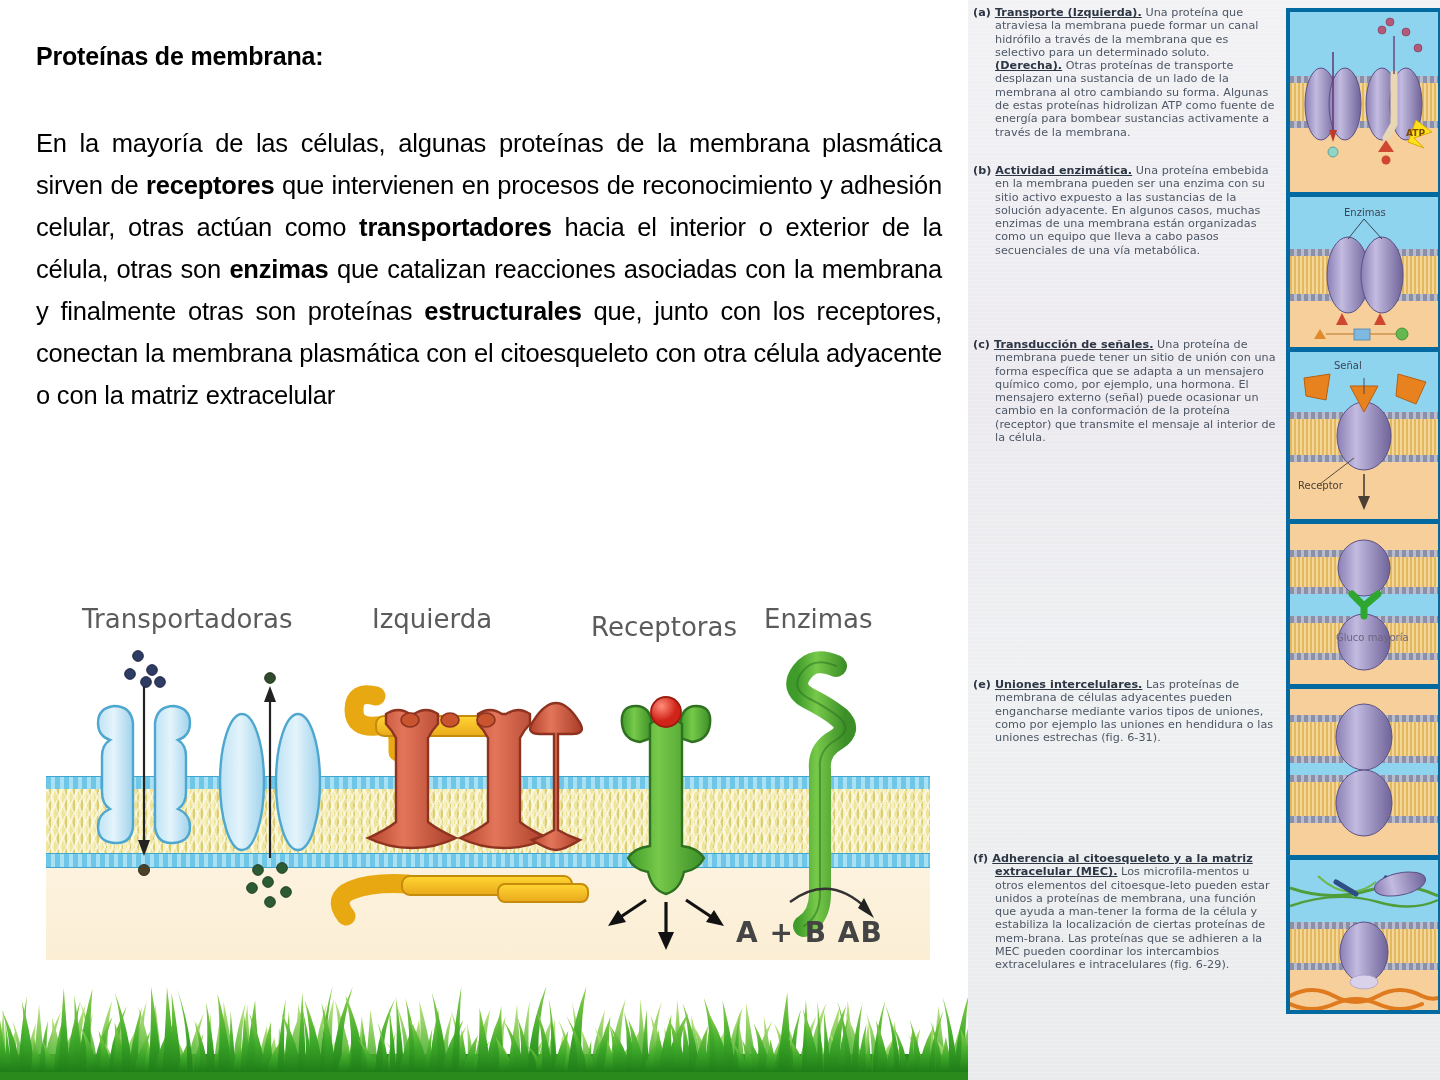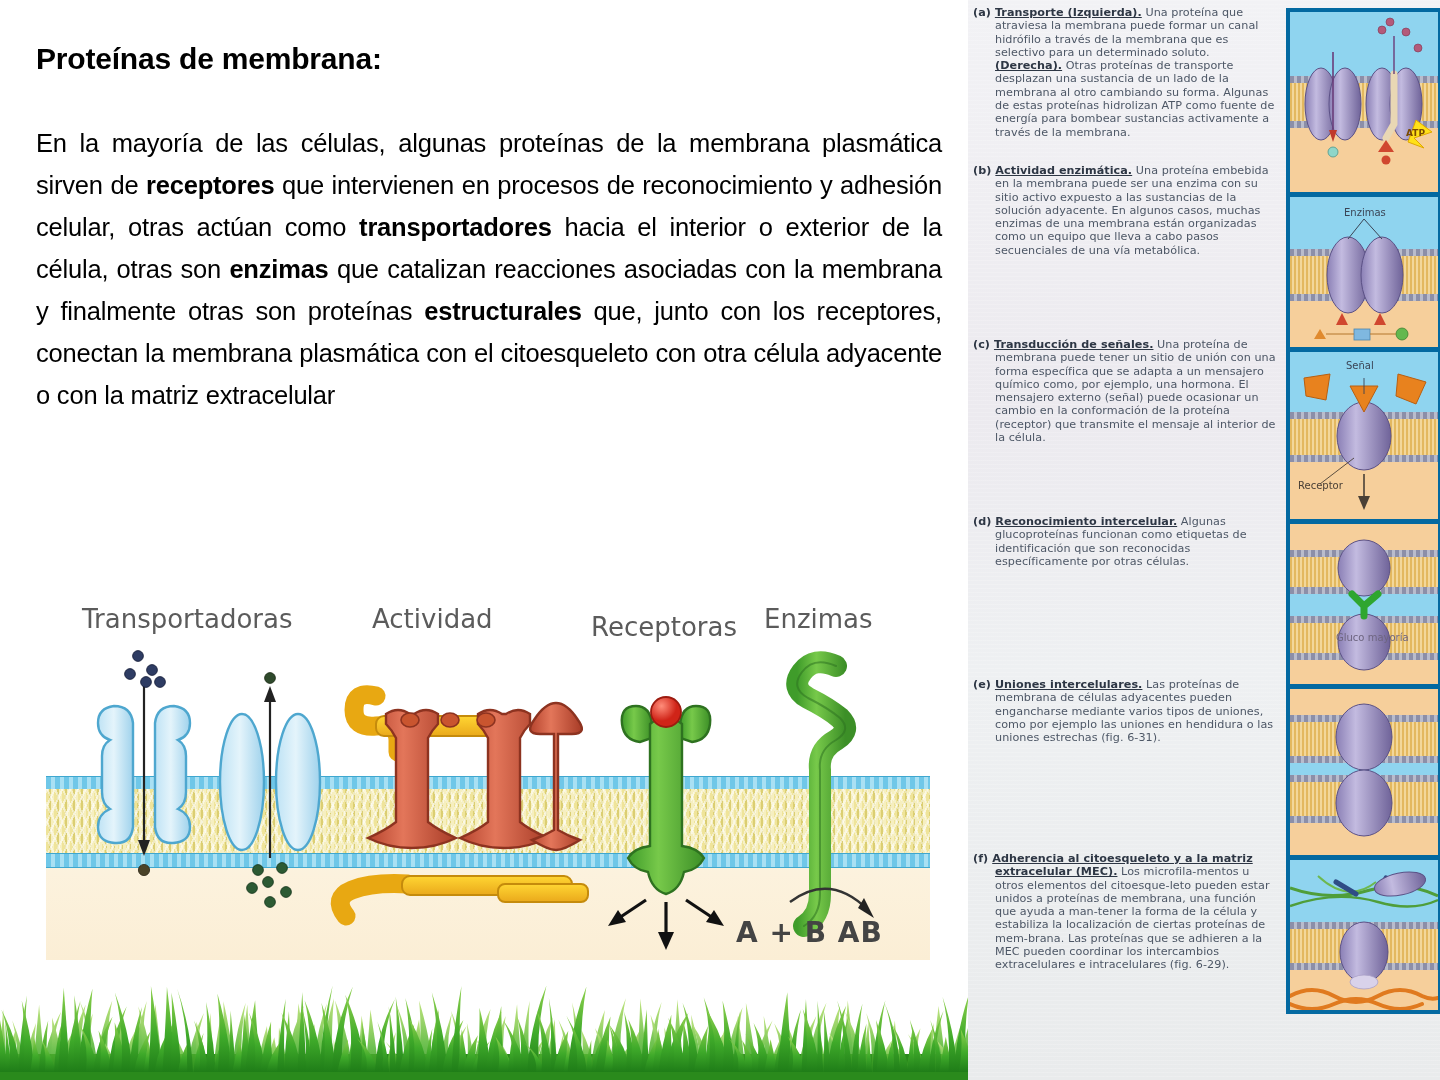--- a/index.html
+++ b/index.html
@@ -28,21 +28,21 @@
     left: 0; top: 0;
     width: 968px;
     height: 1080px;
     background: #ffffff;
     overflow: hidden;
   }
   .slide-title {
     position: absolute;
     left: 36px;
     top: 42px;
-    font-size: 30px;
+    font-size: 25px;
     font-weight: bold;
     color: #000000;
     letter-spacing: -0.2px;
   }
   .body-text {
     position: absolute;
     left: 36px;
     top: 122px;
     width: 906px;
     font-size: 25.5px;
@@ -292,21 +292,21 @@
   <div class="left-col">
 
     <div class="slide-title">Proteínas de membrana:</div>
 
     <div class="body-text" id="body-text"><span>En la mayoría de las células, algunas proteínas de la membrana plasmática sirven de </span><b>receptores</b><span> que intervienen en procesos de reconocimiento y adhesión celular,  otras actúan como </span><b>transportadores</b><span> hacia el interior o exterior de la célula, otras son </span><b>enzimas</b><span> que catalizan reacciones asociadas con la membrana y finalmente otras son proteínas </span><b>estructurales</b><span> que, junto con los receptores, conectan la membrana plasmática con el citoesqueleto con otra célula adyacente o con la matriz extracelular</span></div>
 
     <div class="diagram">
 
       <div class="diagram-labels">
         <div class="dlabel l1">Transportadoras</div>
-        <div class="dlabel l2">Actividad</div>
+        <div class="dlabel l2">Izquierda</div>
         <div class="dlabel l3">Receptoras</div>
         <div class="dlabel l4">Enzimas</div>
       </div>
 
       <div class="membrane-stage">
 
         <div class="bilayer">
           <div class="headrow top"></div>
           <div class="tails"></div>
           <div class="headrow bot"></div>
@@ -691,27 +691,24 @@
   </div>
 
   <div class="right-panel">
     <div class="right-paper"></div>
 
     <div class="rtext-col">
       <div class="rblock" id="rb0" style="top:6px;">
           <div class="hang"><span class="tag">(a) </span><span class="lead">Transporte (Izquierda).</span><span> Una proteína que atraviesa la membrana puede formar un canal hidrófilo a través de la membrana que es selectivo para un determinado soluto. </span><span class="lead">(Derecha).</span><span> Otras proteínas de transporte desplazan una sustancia de un lado de la membrana al otro cambiando su forma. Algunas de estas proteínas hidrolizan ATP como fuente de energía para bombear sustancias activamente  a través de la membrana.</span></div>
         </div>
       <div class="rblock" id="rb1" style="top:164px;">
-          <div class="hang"><span class="tag">(b) </span><span class="lead">Actividad enzimática.</span><span> Una proteína embebida en la membrana puede ser una enzima con su sitio activo expuesto a las sustancias de la solución adyacente. En algunos casos, muchas enzimas de una membrana están organizadas como un equipo que lleva a cabo pasos secuenciales de una vía metabólica.</span></div>
+          <div class="hang"><span class="tag">(b) </span><span class="lead">Actividad enzimática.</span><span> Una proteína embebida en la membrana pueden ser una enzima con su sitio activo expuesto a las sustancias de la solución adyacente. En algunos casos, muchas enzimas de una membrana están organizadas como un equipo que lleva a cabo pasos secuenciales de una vía metabólica.</span></div>
         </div>
       <div class="rblock" id="rb2" style="top:338px;">
           <div class="hang"><span class="tag">(c) </span><span class="lead">Transducción de señales.</span><span> Una proteína de membrana puede tener un sitio de unión con una forma específica que se adapta a un mensajero químico como, por ejemplo, una hormona. El mensajero externo (señal) puede ocasionar un cambio en la conformación de la proteína (receptor) que transmite el mensaje al interior de la célula.</span></div>
-        </div>
-      <div class="rblock" id="rb3" style="top:515px;">
-          <div class="hang"><span class="tag">(d) </span><span class="lead">Reconocimiento intercelular.</span><span> Algunas glucoproteínas funcionan como etiquetas de identificación que son reconocidas específicamente por otras células.</span></div>
         </div>
       <div class="rblock" id="rb4" style="top:678px;">
           <div class="hang"><span class="tag">(e) </span><span class="lead">Uniones intercelulares.</span><span>  Las proteínas de membrana de células adyacentes pueden engancharse mediante varios tipos de uniones, como por ejemplo las uniones en hendidura o las uniones estrechas (fig. 6-31).</span></div>
         </div>
       <div class="rblock" id="rb5" style="top:852px;">
           <div class="hang"><span class="tag">(f) </span><span class="lead">Adherencia al citoesqueleto y a la matriz extracelular (MEC).</span><span> Los microfila-mentos u otros elementos del citoesque-leto pueden estar unidos a proteínas de membrana, una función que ayuda a man-tener la forma de la célula y estabiliza la localización de ciertas proteínas de mem-brana. Las proteínas que se adhieren a la MEC pueden coordinar los intercambios extracelulares e intracelulares (fig. 6-29).</span></div>
         </div>
     </div>
 
 
@@ -788,21 +785,21 @@
         <svg width="148" height="167" style="position:absolute;left:0;top:0;">
           <ellipse cx="74" cy="84" rx="27" ry="34" fill="url(#pp)" stroke="#5b5186" stroke-width="1"></ellipse>
           <polygon points="60,34 88,34 74,60" fill="#e8821e" stroke="#b85f10" stroke-width="1"></polygon>
           <polygon points="14,26 40,22 36,48 16,44" fill="#e8821e" stroke="#b85f10" stroke-width="1"></polygon>
           <polygon points="108,22 136,30 126,52 106,44" fill="#e8821e" stroke="#b85f10" stroke-width="1"></polygon>
           <line x1="74" y1="26" x2="74" y2="42" stroke="#3a4455" stroke-width=".9"></line>
           <path d="M30 132 L64 106" stroke="#4a4036" stroke-width=".9" fill="none"></path>
           <line x1="74" y1="122" x2="74" y2="150" stroke="#4a4036" stroke-width="1.6"></line>
           <polygon points="74,158 68,144 80,144" fill="#4a4036"></polygon>
         </svg>
-        <div class="fig-label" style="left:56px; top:8px;">Señal</div>
+        <div class="fig-label" style="left:44px; top:8px;">Señal</div>
         <div class="fig-label dark" style="left:8px; top:128px;">Receptor</div>
       </div>
 
       <div class="fig-cell" style="top:520px; height:160px;">
         <div class="fc-cyto" style="top:0; height:26px;"></div>
         <div class="fc-mem" style="top:26px; height:44px;">
           <div class="mem-head" style="top:0;"></div>
           <div class="mem-tails" style="top:7px; bottom:7px;"></div>
           <div class="mem-head" style="bottom:0;"></div>
         </div>

